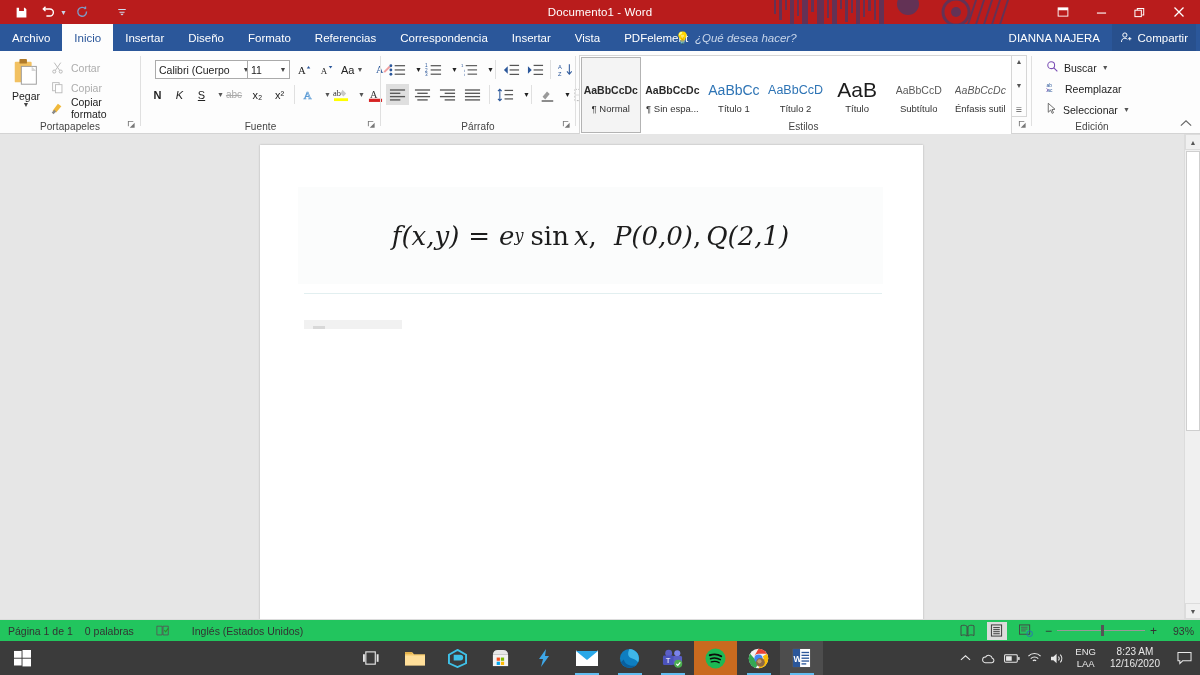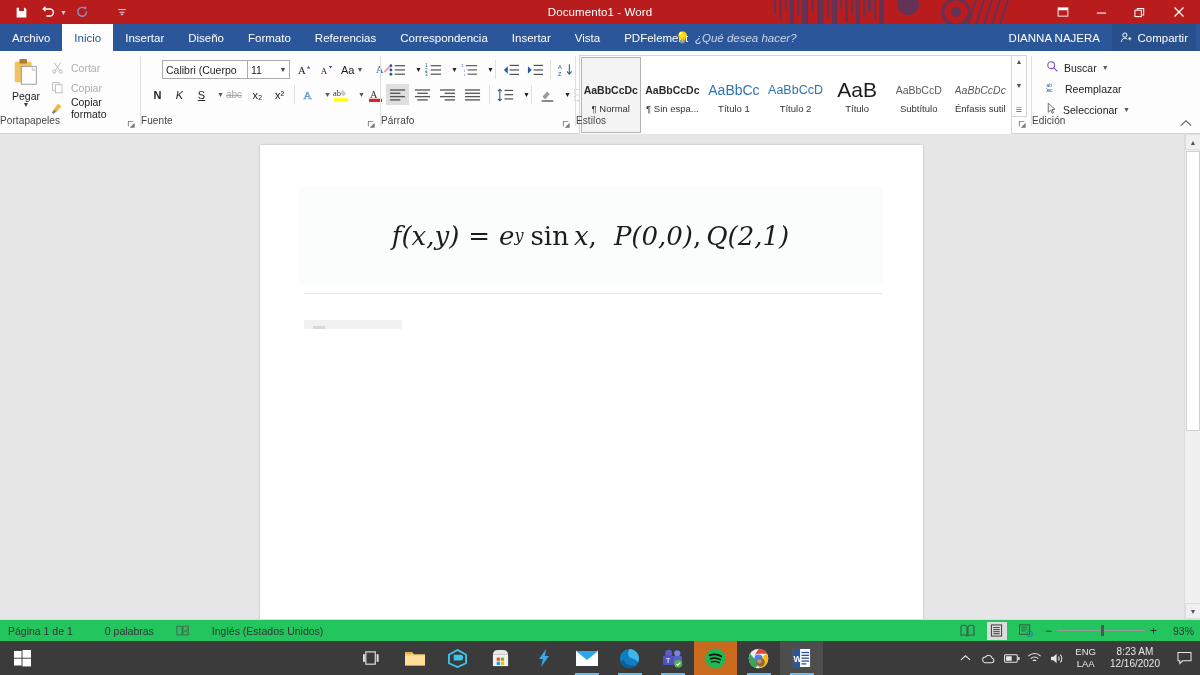--- a/index.html
+++ b/index.html
@@ -66,22 +66,22 @@
   }
 
   
   .ribbon {
     position: absolute; top: 51px; left: 0; width: 1200px; height: 83px;
     background: #fdfdfd; border-bottom: 1px solid #d4d4d4;
   }
   .grp { position: absolute; top: 0; height: 83px; }
   .grp-sep { position: absolute; top: 5px; width: 1px; height: 70px; background: #e0e0e0; }
   .grp-label {
-    position: absolute; bottom: 8px; left: 0; width: 100%;
-    text-align: left; font-size: 10px; color: #444; letter-spacing: .1px;
+    position: absolute; bottom: 2px; left: 0; width: 100%;
+    text-align: center; font-size: 10px; color: #444; letter-spacing: .1px;
   }
   .dialog-launcher {
     position: absolute; bottom: 3px; font-size: 9px; color: #666;
   }
 
   
   .paste-btn {
     position: absolute; left: 6px; top: 4px; width: 40px; height: 62px;
     display: flex; flex-direction: column; align-items: center; justify-content: flex-start;
   }
@@ -405,21 +405,21 @@
     <div class="dialog-launcher" style="right:4px;">
       <svg width="9" height="9" viewBox="0 0 10 10">
           <path d="M1 1 h6 v1 h-5 v5 h-1z" fill="#777"></path>
           <path d="M3 8.5 L8.5 3 L8.5 8.5 z" fill="#777"></path>
         </svg>
     </div>
   </div>
   <div class="grp-sep" style="left:140px;"></div>
 
   <div class="grp" style="left:141px; width:239px;">
-    <div class="combo" style="left:21px; top:9px; width:98px;">
+    <div class="combo" style="left:14px; top:9px; width:98px;">
       <span class="cv">Calibri (Cuerpo</span>
       <span class="ca">▼</span>
     </div>
     <div class="combo" style="left:106px; top:9px; width:43px;">
       <span class="cv">11</span>
       <span class="ca">▼</span>
     </div>
     <div class="rb" style="left:153px; top:8px; width:20px;">
       <svg width="16" height="15" viewBox="0 0 18 16">
           <text x="1" y="13" font-size="12" font-family="Liberation Serif, serif" fill="#222">A</text>
@@ -748,21 +748,21 @@
 </div>
 
 <div class="vscroll">
   <div class="vs-arrow vs-up">▲</div>
   <div class="vs-thumb"></div>
   <div class="vs-arrow vs-down">▼</div>
 </div>
 
 <div class="statusbar">
   <div class="sb-item" style="margin-left:8px">Página 1 de 1</div>
-  <div class="sb-item" style="margin-left:32px">0 palabras</div>
+  <div class="sb-item" style="margin-left:12px">0 palabras</div>
   <div class="sb-item" style="margin-left:22px">
     <svg width="14" height="12" viewBox="0 0 16 13">
         <path d="M1 1 h6 v10 h-6z M8 1 h6 v10 h-6z" fill="none" stroke="#555" stroke-width="1"></path>
         <path d="M9.5 5.5 L11 7.5 L14 3.5" stroke="#2b8a2b" stroke-width="1.2" fill="none"></path>
       </svg>
   </div>
   <div class="sb-item" style="margin-left:22px">Inglés (Estados Unidos)</div>
 
   <div class="sb-right">
     <div class="view-btn">

